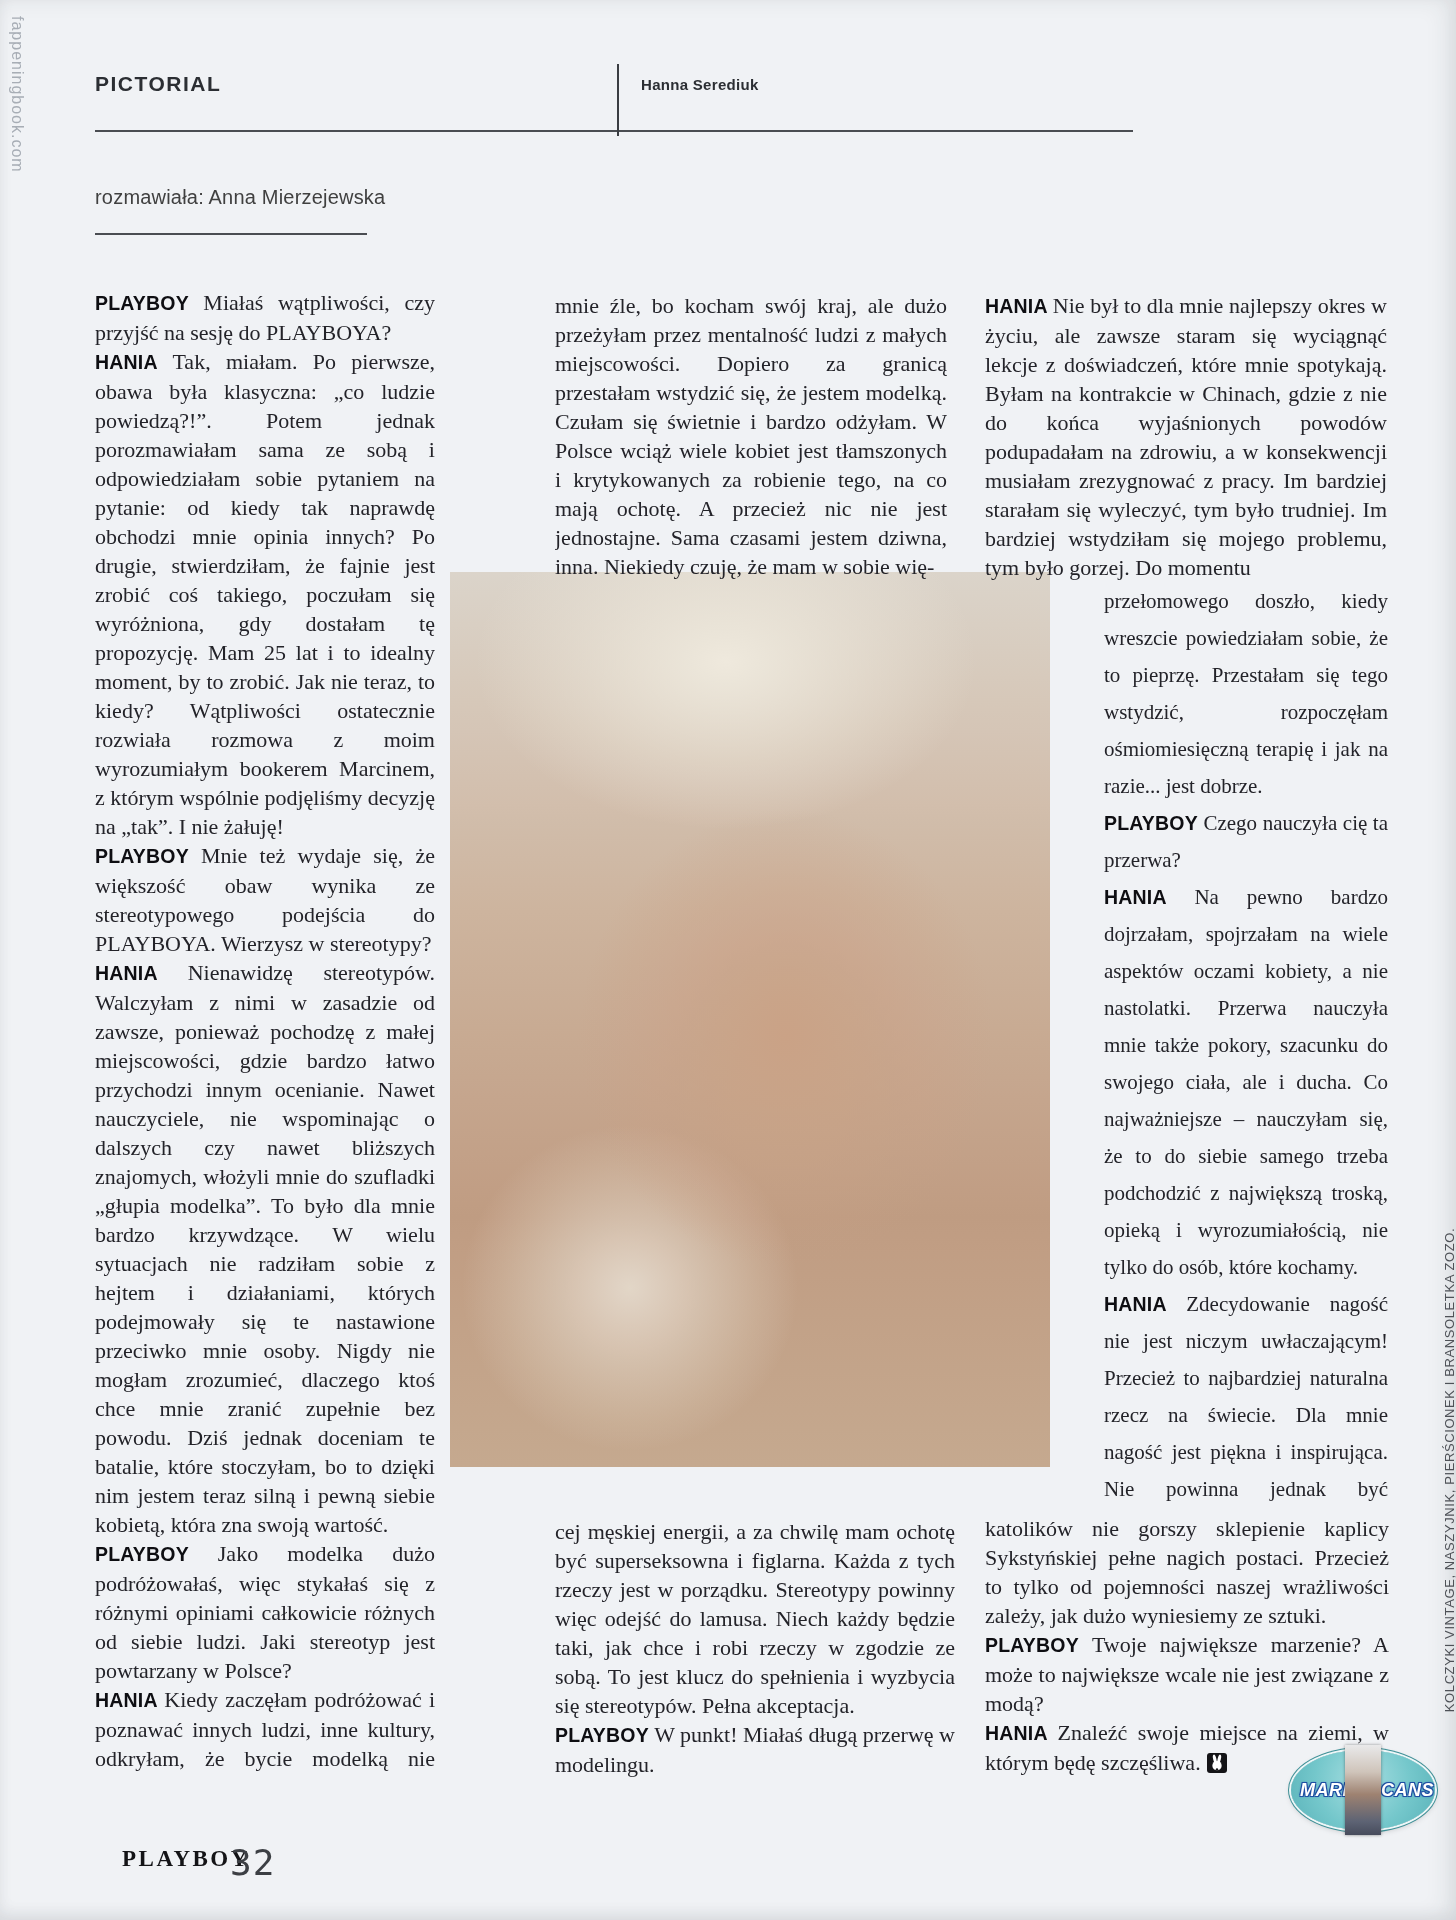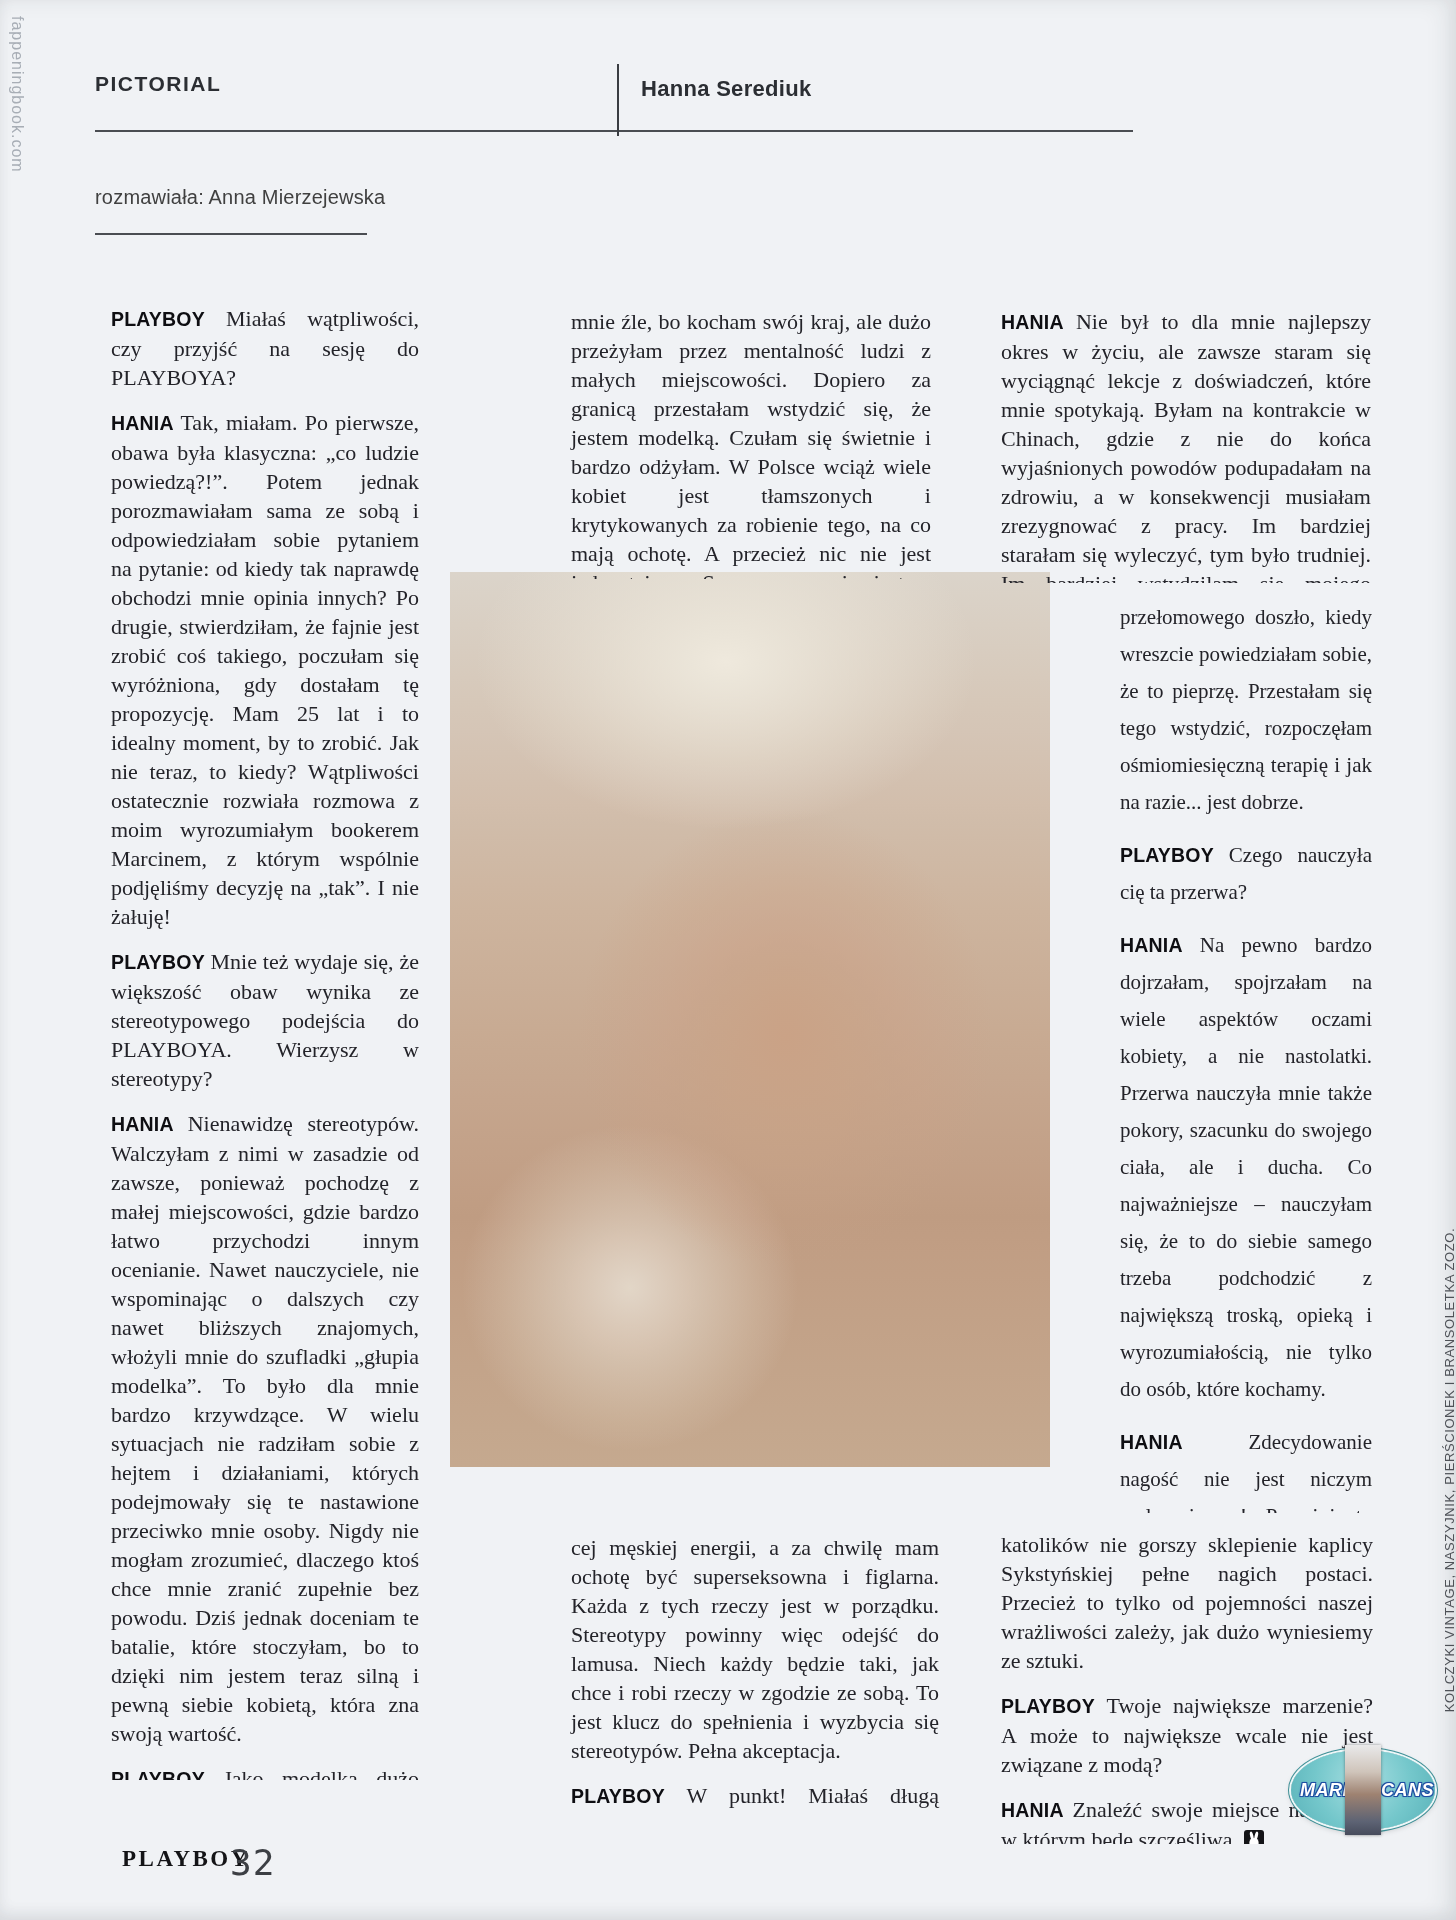--- a/index.html
+++ b/index.html
@@ -13,36 +13,36 @@
   .section-title{
     position:absolute;left:95px;top:72px;
     font-family:"Liberation Sans", sans-serif;font-weight:700;font-size:21px;
     letter-spacing:1.5px;color:#2b2e33;text-align:right;
   }
   .rule{position:absolute;height:2px;background:#4a4d52;}
   #rule-left{left:95px;top:130px;width:552px;}
   #hdr-divider{position:absolute;left:617px;top:64px;width:2px;height:72px;background:#3a3d42;}
   .author-name{
     position:absolute;left:641px;top:76px;
-    font-family:"Liberation Sans", sans-serif;font-weight:700;font-size:22px;
+    font-family:"Liberation Sans", sans-serif;font-weight:700;font-size:15px;
     letter-spacing:.3px;color:#2b2e33;
   }
   #rule-right{left:641px;top:130px;width:492px;}
   .byline{
     position:absolute;left:95px;top:186px;
     font-family:"Liberation Sans", sans-serif;font-size:20px;color:#404040;letter-spacing:.2px;
   }
   #rule-byline{left:95px;top:233px;width:272px;}
   
   .col{
     position:absolute;text-align:justify;overflow:hidden;
     font-size:22px;line-height:29px;color:#232329;
     text-justify:inter-word;
   }
-  .col p{margin:16px;}
+  .col p{margin:0;}
   .speaker{
     font-family:"Liberation Sans", sans-serif;font-weight:700;
     font-size:19.5px;letter-spacing:.2px;color:#0e0e12;
   }
   #col-left{left:95px;top:288px;width:340px;height:1492px;}
   #col-mid-top{left:555px;top:291px;width:392px;height:288px;}
   #col-mid-bottom{left:555px;top:1517px;width:400px;height:300px;}
   #col-right-top{left:985px;top:291px;width:402px;height:292px;}
   #col-right-narrow{left:1104px;top:583px;width:284px;height:930px;font-size:21px;line-height:37px;}
   #col-right-bottom{left:985px;top:1514px;width:404px;height:330px;}

